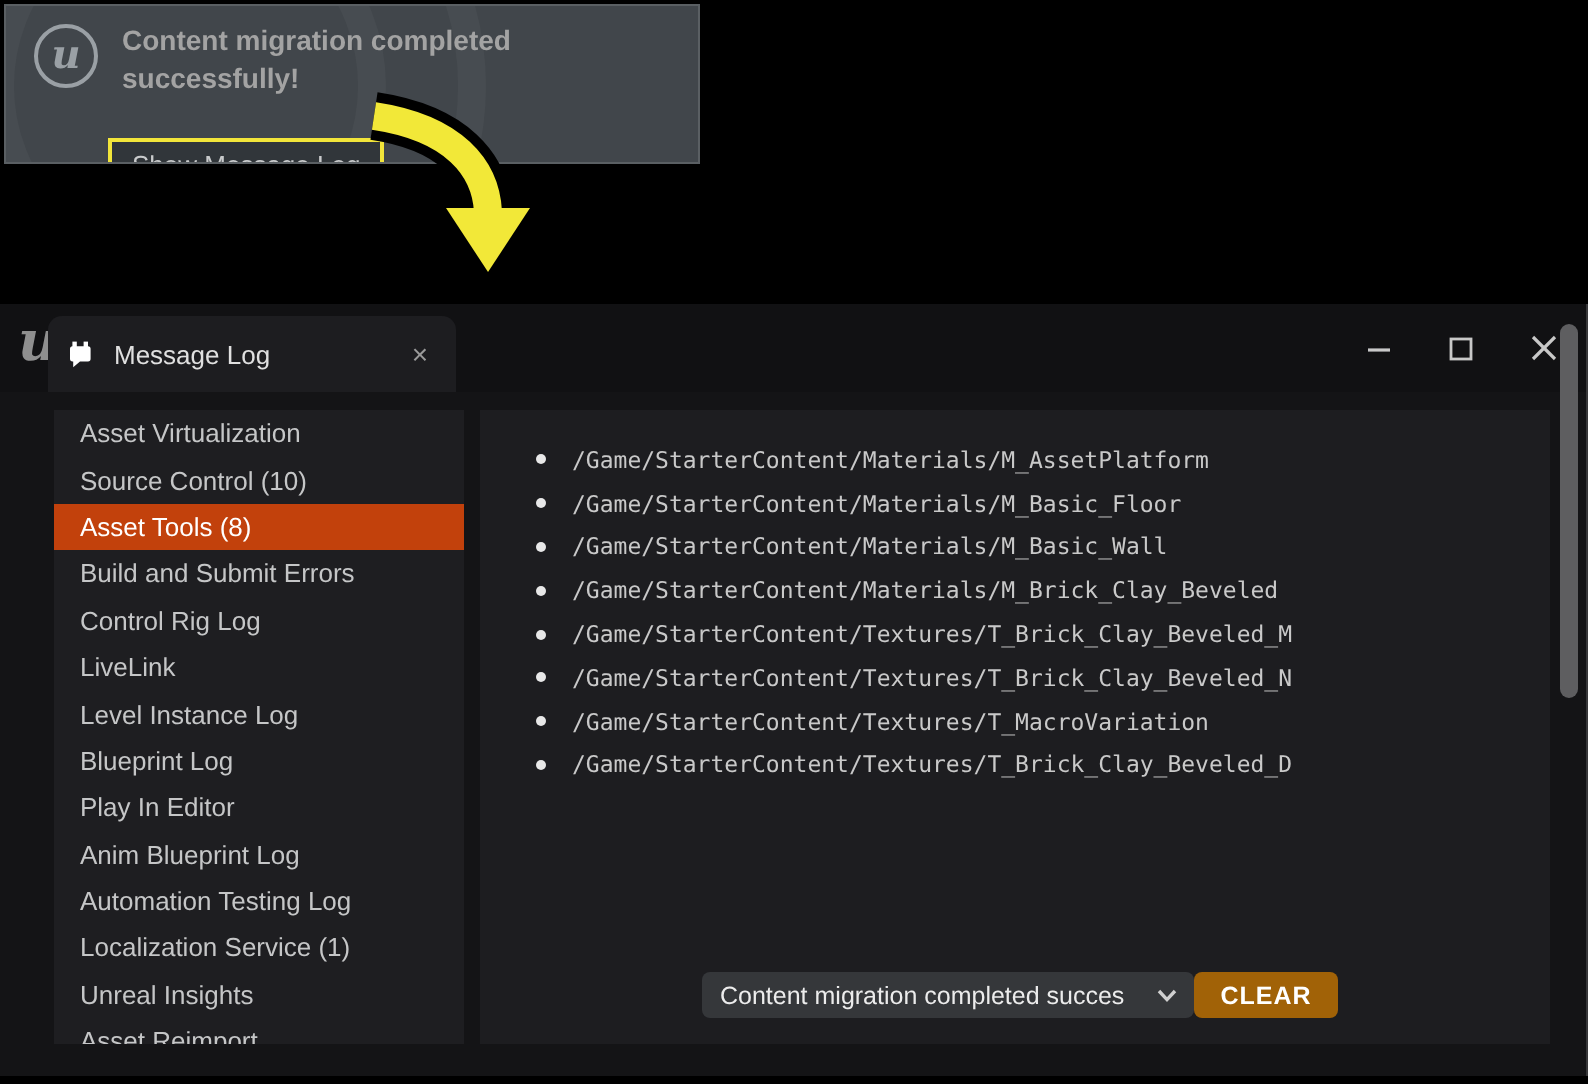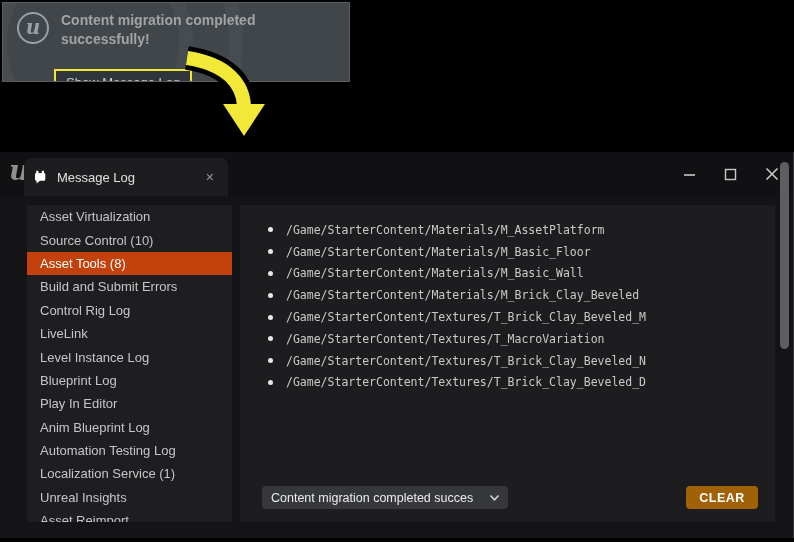--- a/index.html
+++ b/index.html
@@ -60,21 +60,21 @@
   .mainpanel { position:absolute; left:240px; top:53px; width:535px; height:317px;
             background:#1d1d20; }
   .entries { padding-top:14px; }
   .entry { height:21.8px; display:flex; align-items:center;
             font-family:"DejaVu Sans Mono", monospace; font-size:11.5px;
             color:#c9c9c9; white-space:nowrap; }
   .bullet { width:5px; height:5px; border-radius:50%; background:#e8e8e8;
             margin-left:28px; margin-right:13px; flex:0 0 auto; }
 
   .footer { position:absolute; left:22px; right:17px; bottom:13px; height:23px;
-            display:flex; justify-content:space-between; align-items:center; }
+            display:flex; justify-content:center; align-items:center; }
   .dropdown { width:246px; height:23px; background:#35373a; border-radius:4px;
             display:flex; align-items:center; padding:0 8px 0 9px;
             color:#ececec; font-size:12.5px; cursor:pointer; }
   .dd-value { flex:1; white-space:nowrap; overflow:hidden; }
   .dd-chevron { flex:0 0 auto; margin-left:6px; display:flex; align-items:center; }
   .clear-btn { width:72px; height:23px; background:#a16207; border-radius:4px;
             color:#fff; font-size:12.5px; display:flex; align-items:center;
             justify-content:center; letter-spacing:0.5px; cursor:pointer;font-weight:bold; }
 </style>
 </head>
@@ -215,26 +215,26 @@
             <span>/Game/StarterContent/Materials/M_Brick_Clay_Beveled</span>
           </div>
 
           <div class="entry">
             <span class="bullet"></span>
             <span>/Game/StarterContent/Textures/T_Brick_Clay_Beveled_M</span>
           </div>
 
           <div class="entry">
             <span class="bullet"></span>
+            <span>/Game/StarterContent/Textures/T_Brick_Clay_Beveled_N</span>
+          </div>
+
+          <div class="entry">
+            <span class="bullet"></span>
             <span>/Game/StarterContent/Textures/T_MacroVariation</span>
-          </div>
-
-          <div class="entry">
-            <span class="bullet"></span>
-            <span>/Game/StarterContent/Textures/T_Brick_Clay_Beveled_N</span>
           </div>
 
           <div class="entry">
             <span class="bullet"></span>
             <span>/Game/StarterContent/Textures/T_Brick_Clay_Beveled_D</span>
           </div>
         </div>
 
       <div class="footer">
         <div class="dropdown">

